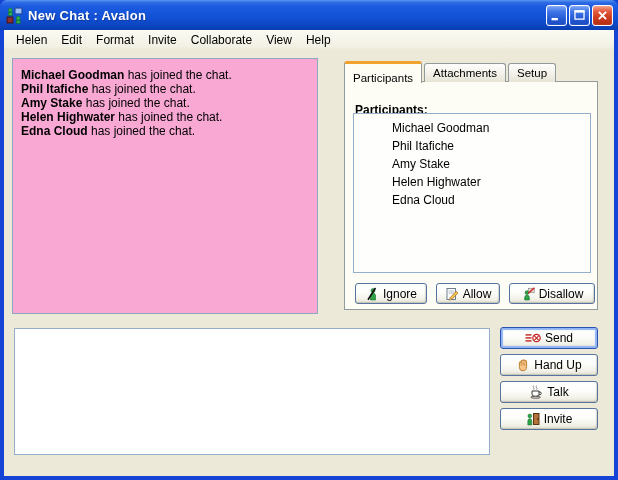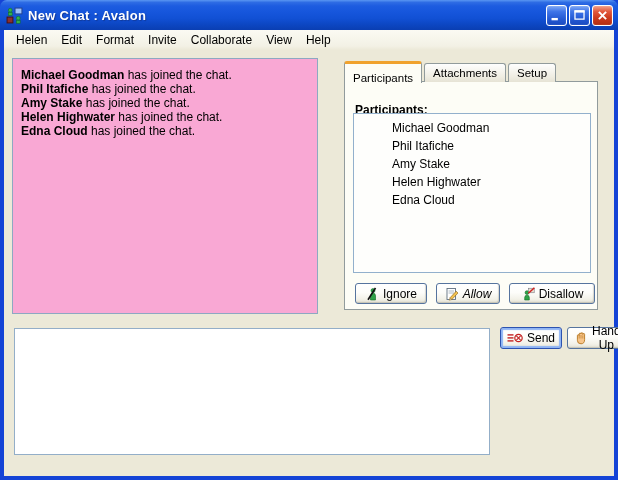--- a/index.html
+++ b/index.html
@@ -83,29 +83,29 @@
     background:linear-gradient(180deg,#FFFFFF 0%,#FDFDFA 45%,#F2F1E8 80%,#E3E0D2 100%);
     box-shadow:inset -1px -1px 1px rgba(120,120,105,.28);
     display:inline-flex; align-items:center; justify-content:center; gap:4px;
     height:21px; padding:0 6px;
   }
   .xp-btn svg { flex:none; }
   .xp-btn.default {
     border-color:#2D53B0;
     box-shadow:inset 0 0 1px 2px #8FB4F4, inset -1px -1px 1px rgba(120,120,105,.15);
   }
-  .btn-ignore { width:72px; } .btn-allow { width:64px;font-style:italic; } .btn-disallow { width:86px; }
+  .btn-ignore { width:72px; } .btn-allow { width:64px; } .btn-disallow { width:86px; }
 
   
   .composer {
     position:absolute; left:14px; top:328px; width:476px; height:127px;
     background:#fff; border:1px solid #93AEC8; resize:none; outline:none;
     font-family:"Liberation Sans", sans-serif; font-size:12px; padding:6px;
   }
-  .actions { position:absolute; left:500px; top:327px; width:98px; display:flex; flex-direction:row; gap:5px; }
+  .actions { position:absolute; left:500px; top:327px; width:98px; display:flex; flex-direction:column; gap:5px; }
   .actions .xp-btn { width:98px; height:22px; }
 </style>
 </head>
 <body>
 
 <div class="window">
 
   <div class="titlebar">
     <span class="app-icon">
       <svg viewBox="0 0 16 16" width="17" height="17">

